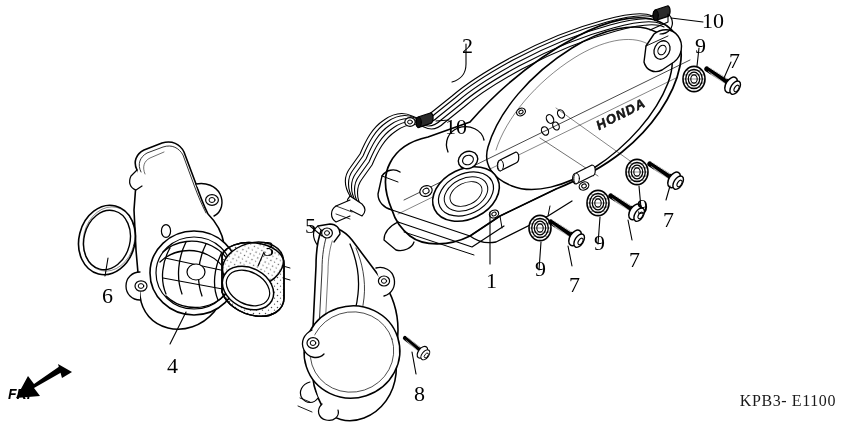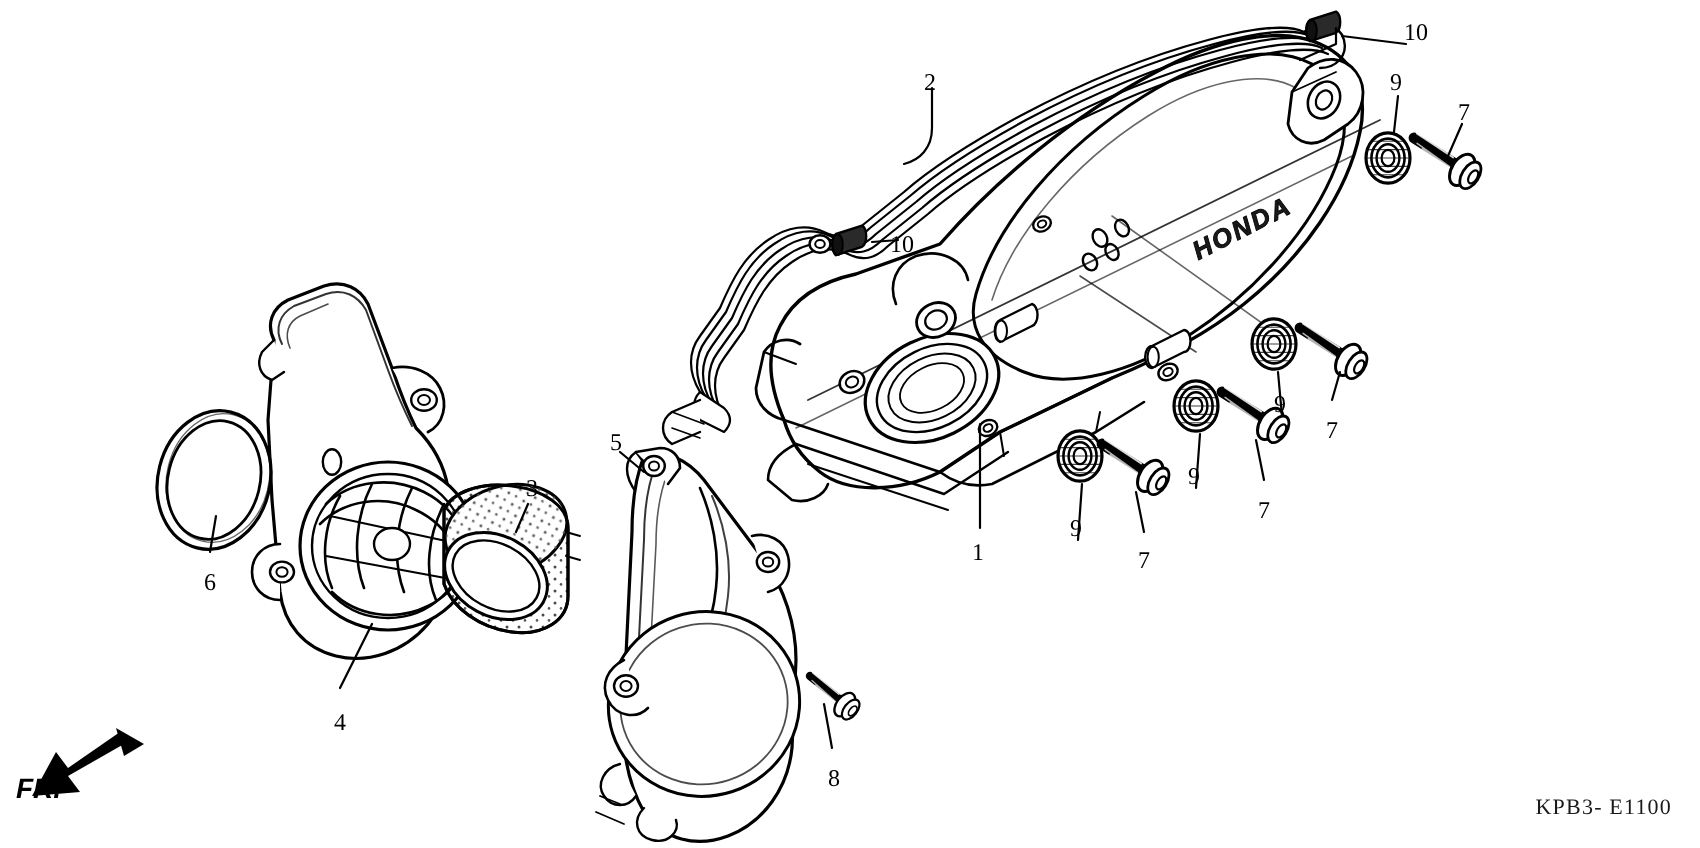--- a/index.html
+++ b/index.html
@@ -2,23 +2,23 @@
 <html><head>
 <meta charset="utf-8">
 <title>Parts Diagram</title>
 <style>
   html,body{margin:0;padding:0;background:#ffffff;}
   body{width:850px;height:424px;overflow:hidden;
        font-family:"Liberation Serif",serif;}
   #stage{position:relative;width:850px;height:424px;background:#fff;}
   #art{position:absolute;left:0;top:0;}
   .callout{position:absolute;font-family:"Liberation Serif",serif;
-           font-size:12px;color:#000;line-height:1;white-space:nowrap;}
+           font-size:22px;color:#000;line-height:1;white-space:nowrap;}
   #partno{position:absolute;right:14px;bottom:14px;
-          font-family:"Liberation Serif",serif;font-size:11px;
+          font-family:"Liberation Serif",serif;font-size:16px;
           letter-spacing:.6px;color:#1a1a1a;}
   #frmark{position:absolute;left:8px;bottom:22px;
           font-family:"Liberation Sans",sans-serif;font-weight:bold;
           font-size:14px;font-style:italic;color:#000;}
 </style>
 </head>
 <body>
 
 <div id="stage">
 

